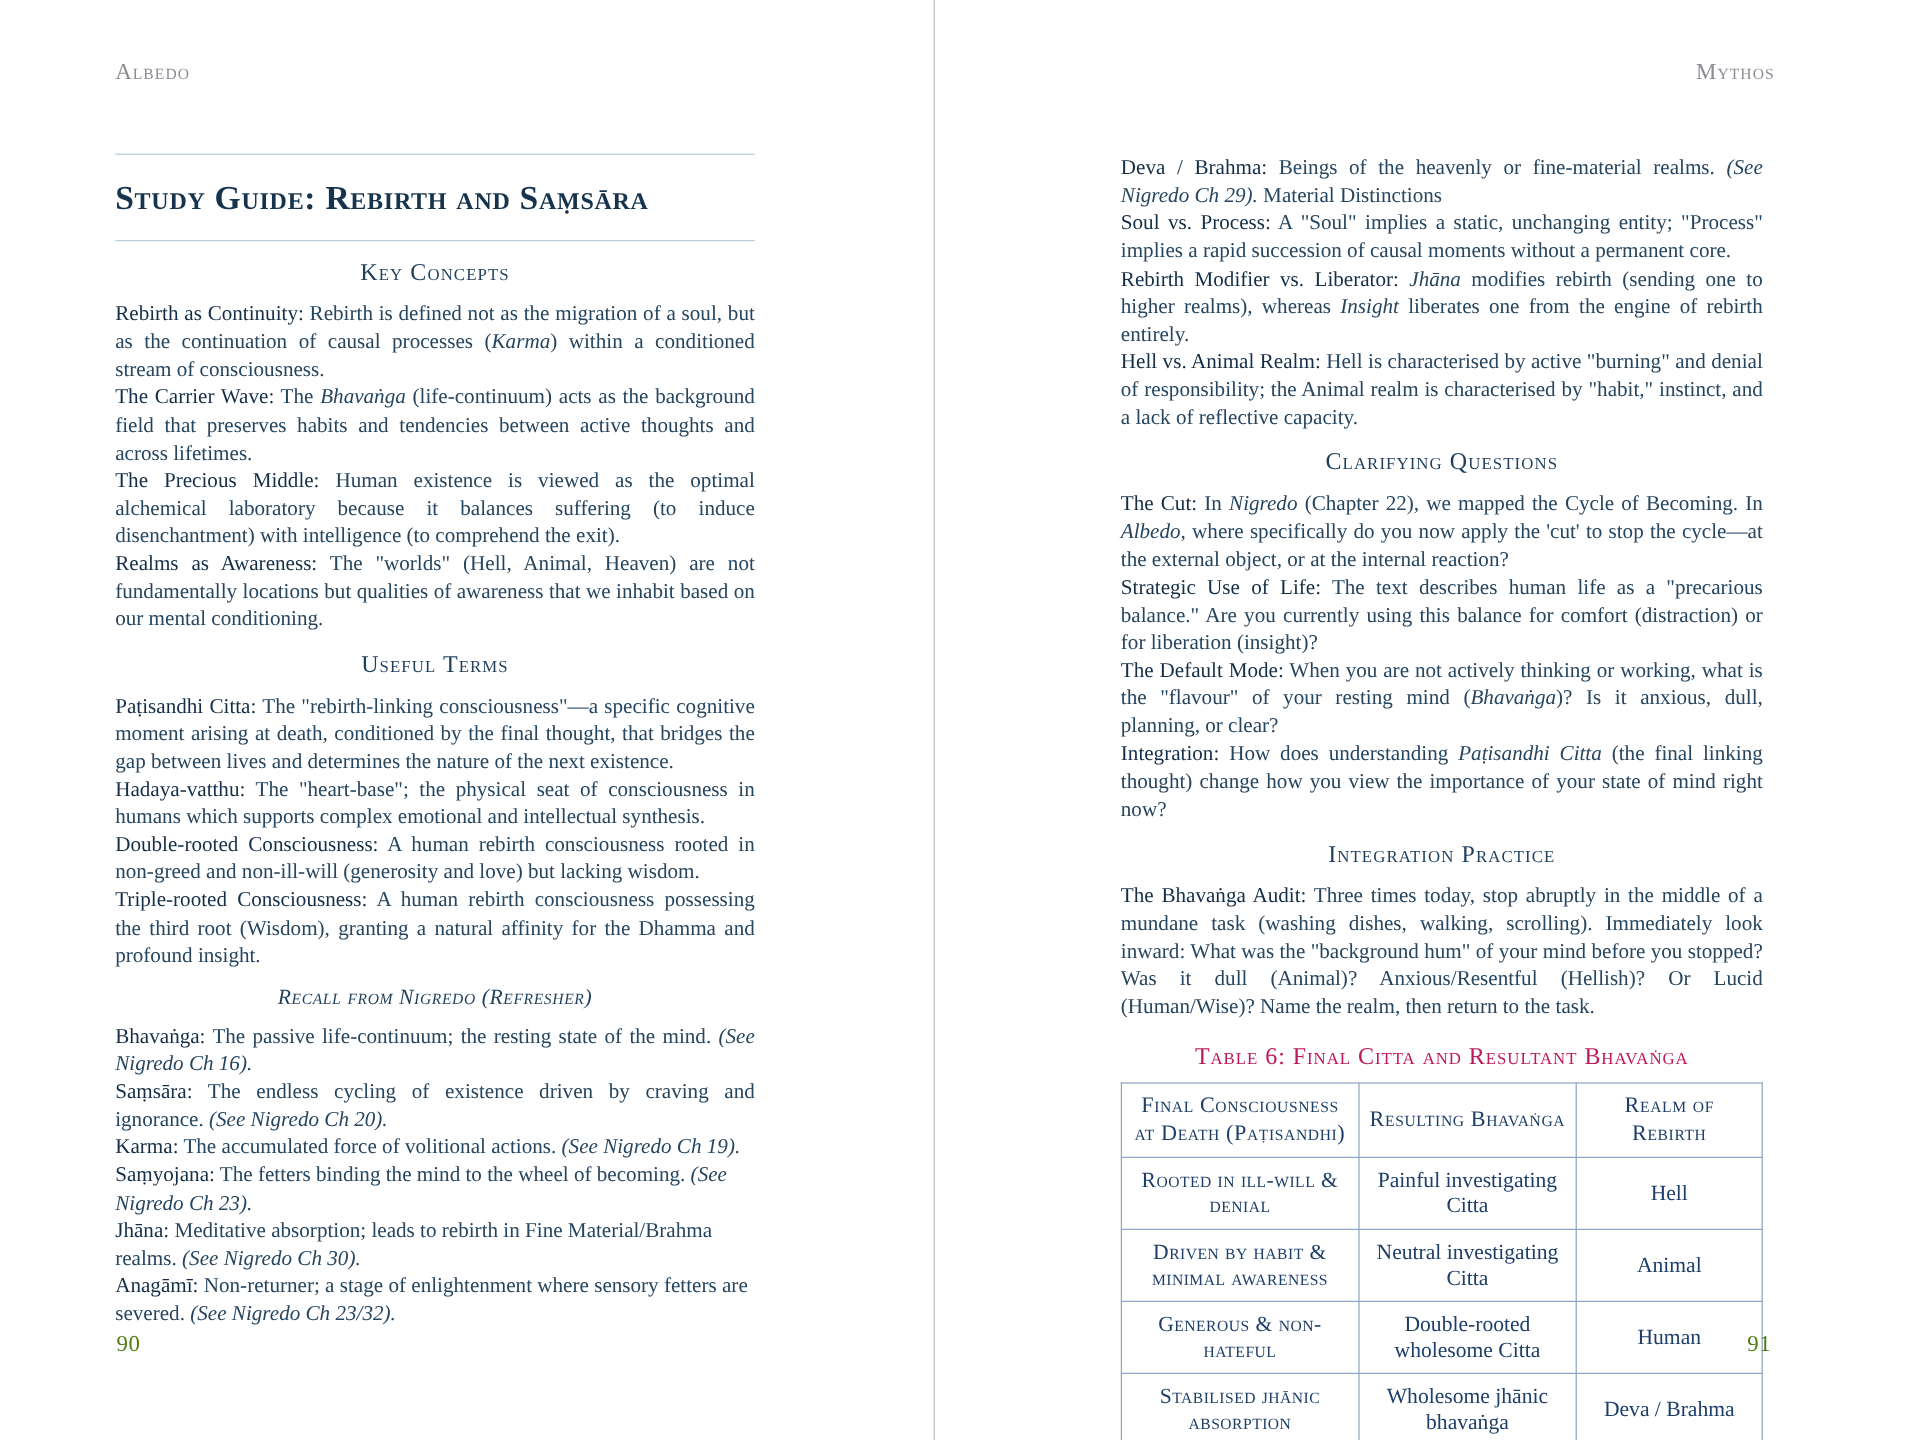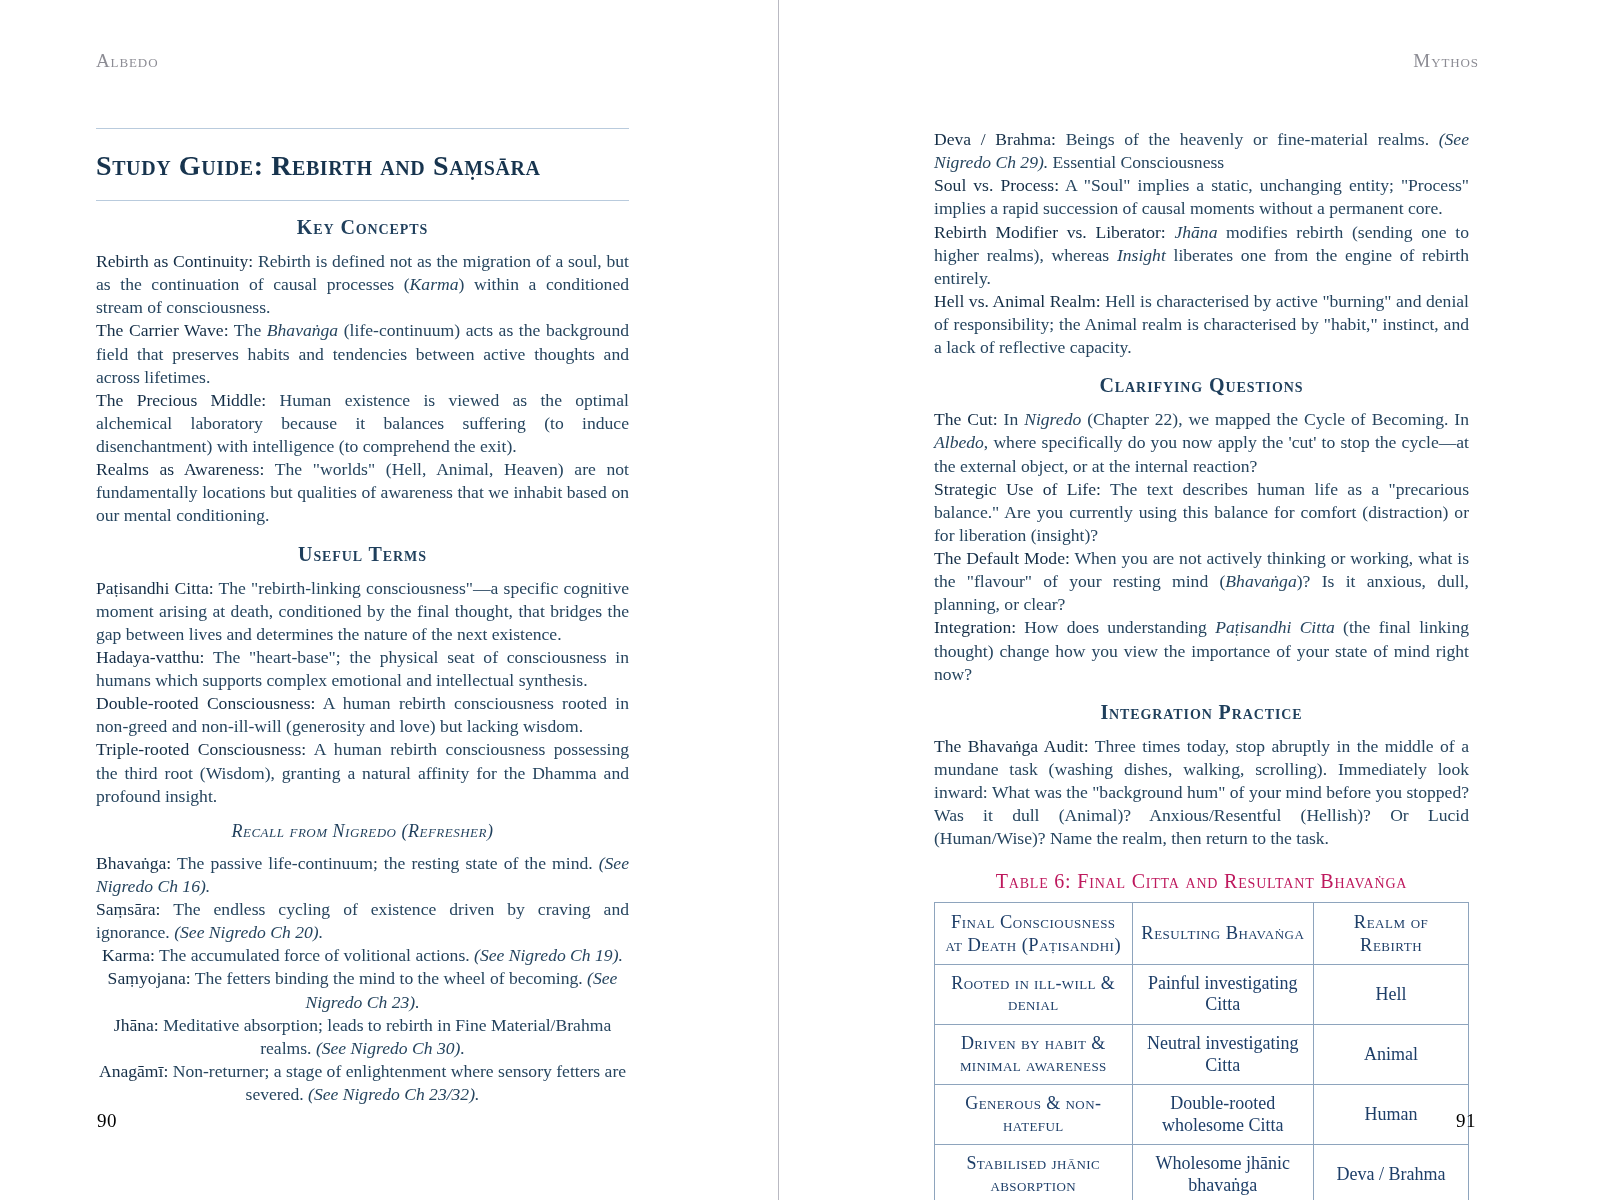--- a/index.html
+++ b/index.html
@@ -50,21 +50,21 @@
     color: #8c8c94;
     font-family: "Liberation Serif", "DejaVu Serif", serif;
   }
   .rh-left  { left: 96px; }
   .rh-right { right: 118px; }
 
   .folio {
     position: absolute;
     bottom: 68px;
     font-size: 19px;
-    color: #000000;
+    color: #4d7c0f;
     letter-spacing: 0.5px;
   }
   .folio-left  { left: 97px; }
   .folio-right { right: 121px; }
 
   .colbody {
     position: absolute;
     top: 128px;
   }
   .col-left  { left: 96px;  width: 533px; }
@@ -87,21 +87,21 @@
     line-height: 1.18;
   }
 
   .sec-head {
     font-variant: small-caps;
     text-align: center;
     font-size: 20px;
     letter-spacing: 0.9px;
     margin: 15px 0 11px 0;
     color: #1f3f5c;
-    font-weight: bold;
+    font-weight: normal;
   }
 
   .sub-head {
     font-variant: small-caps;
     font-style: italic;
     text-align: center;
     font-size: 18px;
     letter-spacing: 0.5px;
     margin: 13px 0 10px 0;
     color: #1f3f5c;
@@ -110,21 +110,21 @@
 
   p.entry {
     margin: 0;
     font-size: 17.6px;
     line-height: 1.315;
     text-align: justify;
     text-justify: inter-word;
     hyphens: none;
     color: #26455f;
   }
-  p.entry.loose { text-align: center; }
+  p.entry.loose { text-align: left; }
 
   p.entry b { color: #142e47; font-weight: normal; }
   p.entry i { font-style: italic; }
 
   .tbl-caption {
     font-variant: small-caps;
     text-align: center;
     font-size: 20px;
     letter-spacing: 0.8px;
     margin: 20px 0 9px 0;
@@ -221,21 +221,21 @@
 
     <div class="folio folio-left">90</div>
   </div>
 
   <div class="page page-right">
 
     <div class="running-head rh-right">Mythos</div>
 
     <div class="colbody col-right">
 
-      <p class="entry"><b>Deva / Brahma:</b><span> Beings of the heavenly or fine-material realms. </span><i>(See Nigredo Ch 29).</i><span> Essential Consciousness</span></p>
+      <p class="entry"><b>Deva / Brahma:</b><span> Beings of the heavenly or fine-material realms. </span><i>(See Nigredo Ch 29).</i><span> Material Distinctions</span></p>
 
       <p class="entry"><b>Soul vs. Process:</b><span> A "Soul" implies a static, unchanging entity; "Process" implies a rapid succession of causal moments without a permanent core.</span></p>
 
       <p class="entry"><b>Rebirth Modifier vs. Liberator:</b><span>  </span><i>Jhāna</i><span> modifies rebirth (sending one to higher realms), whereas </span><i>Insight</i><span> liberates one from the engine of rebirth entirely.</span></p>
 
       <p class="entry"><b>Hell vs. Animal Realm:</b><span> Hell is characterised by active "burning" and denial of responsibility; the Animal realm is characterised by "habit," instinct, and a lack of reflective capacity.</span></p>
 
       <div class="sec-head">Clarifying Questions</div>
 
       <p class="entry"><b>The Cut:</b><span> In </span><i>Nigredo</i><span> (Chapter 22), we mapped the Cycle of Becoming. In </span><i>Albedo</i><span>, where specifically do you now apply the 'cut' to stop the cycle—at the external object, or at the internal reaction?</span></p>

